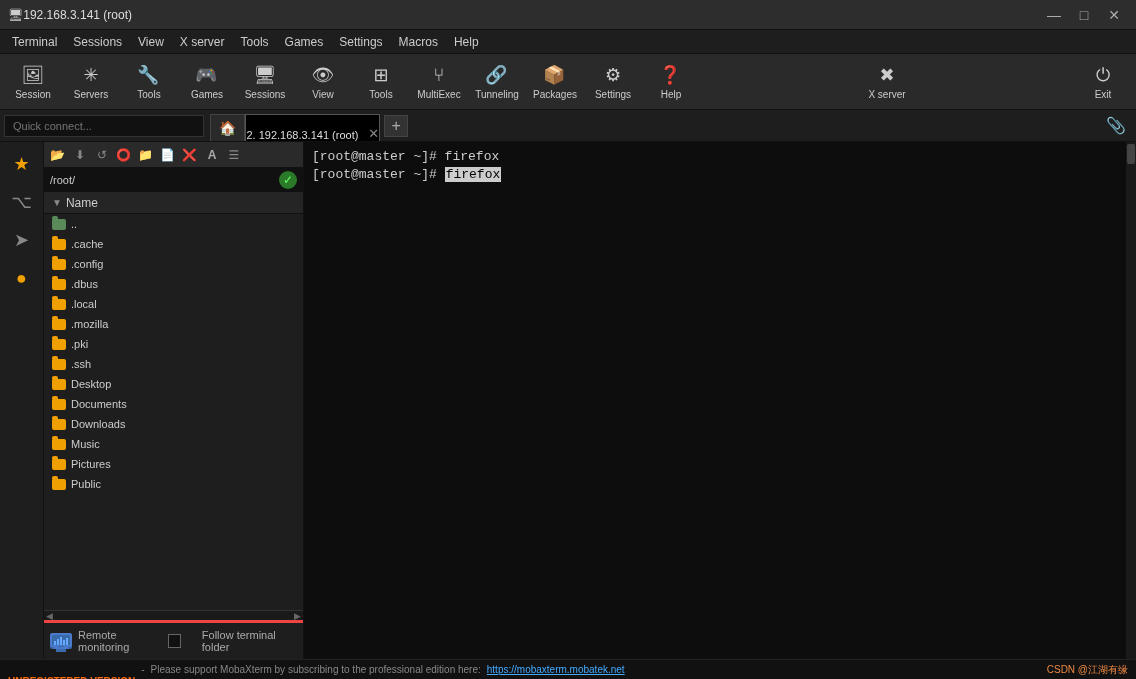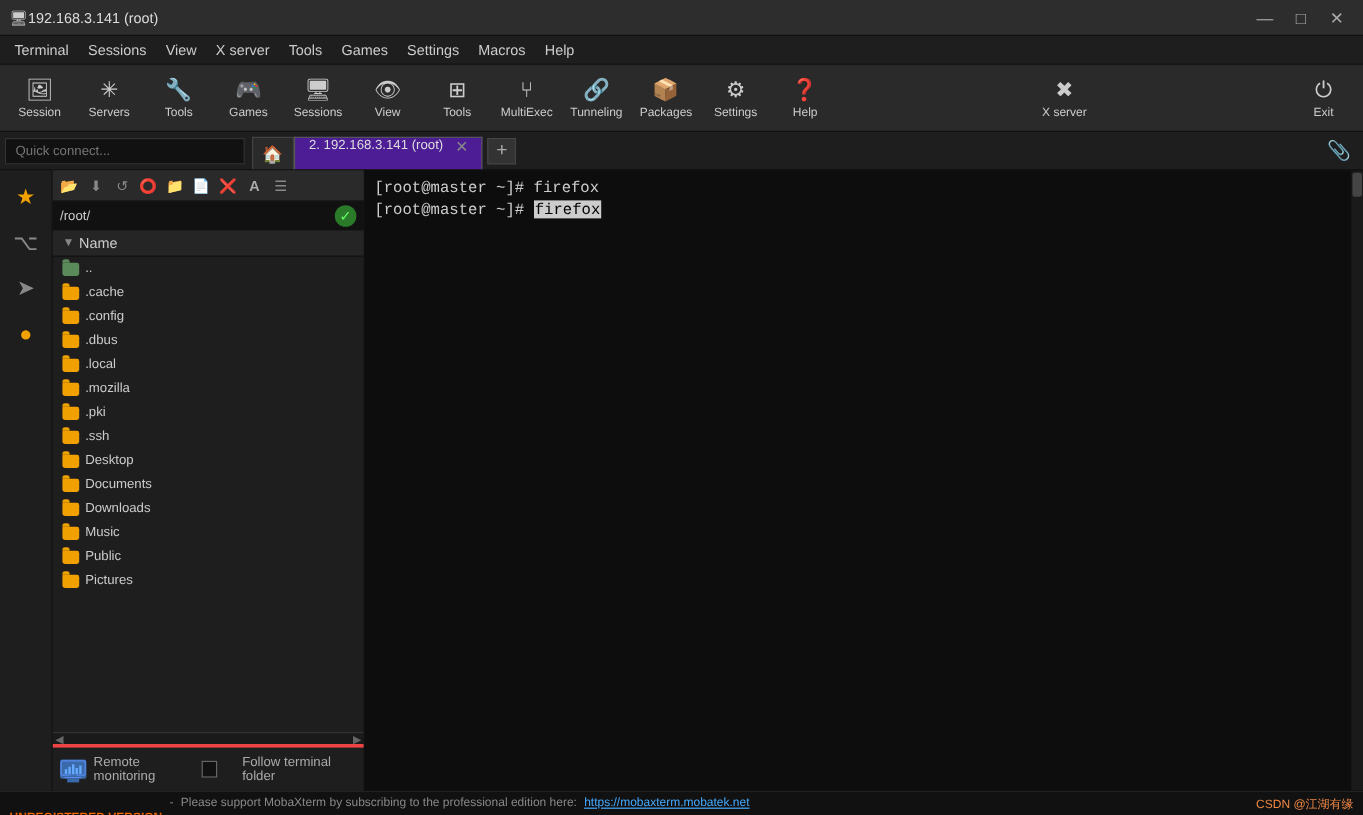--- a/index.html
+++ b/index.html
@@ -108,23 +108,23 @@
       padding: 0 8px;
       background: #2a2a2a;
       border: 1px solid #444;
       border-bottom: none;
       margin-top: 4px;
       color: #ccc;
       font-size: 14px;
       cursor: pointer;
     }
     .tab-active {
-      display: flex; align-items: flex-start; gap: 6px;
-      padding: 0 11px;
-      background: #4c1d95;
+      display: flex; align-items: flex-end; gap: 6px;
+      padding: 0 0;
+      background: #000000;
       border: 1px solid #555;
       border-bottom: none;
       margin-top: 4px;
       color: #ddd;
       font-size: 11px;
       cursor: pointer;
     }
     .tab-close {
       font-size: 13px; color: #888; cursor: pointer; margin-left: 4px;
     }
@@ -541,25 +541,25 @@
         <div class="fb-item">
           <span class="folder-icon"></span>
           <span>Downloads</span>
         </div>
         <div class="fb-item">
           <span class="folder-icon"></span>
           <span>Music</span>
         </div>
         <div class="fb-item">
           <span class="folder-icon"></span>
+          <span>Pictures</span>
+        </div>
+        <div class="fb-item">
+          <span class="folder-icon"></span>
           <span>Public</span>
-        </div>
-        <div class="fb-item">
-          <span class="folder-icon"></span>
-          <span>Pictures</span>
         </div>
       </div>
 
     <div style="height:10px;background:#1a1a1a;border-top:1px solid #333;display:flex;align-items:center;justify-content:space-between;padding:0 2px;">
       <div style="color:#666;font-size:9px;cursor:pointer;">◀</div>
       <div style="color:#666;font-size:9px;cursor:pointer;">▶</div>
     </div>
 
     <div id="fb-bottom">
       <div id="remote-monitoring">

